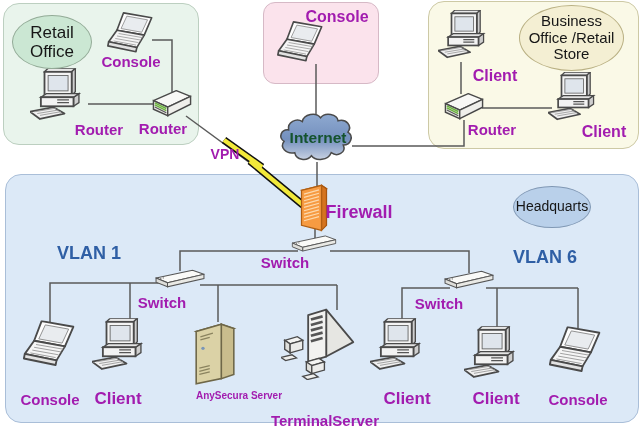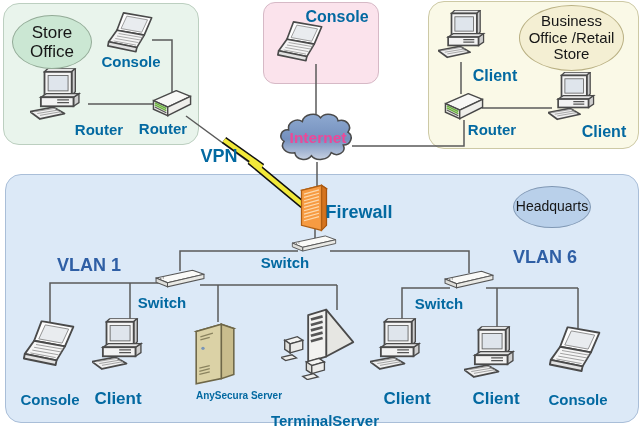--- a/index.html
+++ b/index.html
@@ -3,21 +3,21 @@
 <meta charset="utf-8">
 <style>
   html,body{margin:0;padding:0;background:#fff;}
   .canvas{position:relative;width:640px;height:426px;background:#ffffff;
           font-family:"Liberation Sans",sans-serif;overflow:hidden;}
   .region{position:absolute;border-radius:16px;z-index:1;}
   .ellipse{position:absolute;border-radius:50%;display:flex;align-items:center;
            justify-content:center;text-align:center;z-index:4;color:#161616;line-height:1.12;}
   .wires{position:absolute;left:0;top:0;z-index:2;}
   .ic{position:absolute;z-index:3;}
-  .lbl{position:absolute;transform:translateX(-50%);white-space:nowrap;color:#0369a1;z-index:4;}
+  .lbl{position:absolute;transform:translateX(-50%);white-space:nowrap;color:#a21caf;z-index:4;}
   .b{font-weight:700;}
   .vlan{color:#2f5fa5;font-weight:700;font-size:18px;}
   .hidden-defs{position:absolute;width:0;height:0;overflow:hidden;}
 </style>
 </head>
 <body>
 
 <svg class="hidden-defs" aria-hidden="true">
   <defs>
     <linearGradient id="cg" x1="0" y1="0" x2="0" y2="1">
@@ -100,21 +100,21 @@
 </svg>
 
 <div class="canvas">
 
   <div class="region" style="left:3px;top:3px;width:194px;height:140px;background:#e9f4ec;border:1px solid #bccfc0;"></div>
   <div class="region" style="left:263px;top:2px;width:114px;height:80px;background:#fbe3ec;border:1px solid #d6b9c6;border-radius:12px;"></div>
   <div class="region" style="left:428px;top:1px;width:209px;height:146px;background:#faf9e7;border:1px solid #cdc9a5;"></div>
   <div class="region" style="left:5px;top:174px;width:632px;height:247px;background:#dce9f7;border:1px solid #a9bed8;"></div>
 
   <div class="ellipse" style="left:12px;top:15px;width:78px;height:52px;background:#cbe7d3;border:1px solid #93ab97;font-size:17px;">
-    <span>Store Office</span>
+    <span>Retail Office</span>
   </div>
   <div class="ellipse" style="left:519px;top:5px;width:103px;height:64px;background:#f4efd3;border:1px solid #b9b083;font-size:15px;">
     <span>Business Office /Retail Store</span>
   </div>
   <div class="ellipse" style="left:513px;top:186px;width:76px;height:40px;background:#b9d0ea;border:1px solid #8098b4;font-size:14px;">
     <span>Headquarts</span>
   </div>
 
   <svg class="wires" width="640" height="426" viewBox="0 0 640 426">
     <g stroke="#5a5a5a" stroke-width="1.5" fill="none">
@@ -159,23 +159,23 @@
   <div class="lbl b" style="left:163px;top:120px;font-size:15px;">Router</div>
 
   <div class="lbl b" style="left:337px;top:8px;font-size:16px;">Console</div>
   <svg class="ic" style="left:276px;top:21px;width:50px;height:43px;" viewBox="0 0 60 52">
       <use href="#sym-laptop"></use>
     </svg>
 
   <svg class="ic" style="left:278px;top:110px;width:76px;height:55px;" viewBox="0 0 100 72">
       <use href="#sym-cloud"></use>
     </svg>
-  <div class="lbl" style="left:318px;top:129px;font-size:15.5px;font-weight:600;color:#ec4899;">Internet</div>
-
-  <div class="lbl b" style="left:219px;top:146px;font-size:18px;">VPN</div>
+  <div class="lbl" style="left:318px;top:129px;font-size:15.5px;font-weight:600;color:#14532d;">Internet</div>
+
+  <div class="lbl b" style="left:225px;top:146px;font-size:14px;">VPN</div>
 
   <svg class="ic" style="left:438px;top:10px;width:54px;height:49px;" viewBox="0 0 64 58">
       <use href="#sym-desktop"></use>
     </svg>
   <div class="lbl b" style="left:495px;top:67px;font-size:16px;">Client</div>
 
   <svg class="ic" style="left:444px;top:92px;width:40px;height:29px;" viewBox="0 0 56 40">
       <use href="#sym-router"></use>
     </svg>
   <div class="lbl b" style="left:492px;top:121px;font-size:15px;">Router</div>
@@ -188,21 +188,21 @@
   <svg class="ic" style="left:299px;top:182px;width:30px;height:50px;" viewBox="0 0 36 60">
       <use href="#sym-firewall"></use>
     </svg>
   <div class="lbl b" style="left:359px;top:202px;font-size:18px;">Firewall</div>
 
   <svg class="ic" style="left:291px;top:235px;width:46px;height:17px;" viewBox="0 0 96 36">
       <use href="#sym-switch"></use>
     </svg>
   <div class="lbl b" style="left:285px;top:254px;font-size:15px;">Switch</div>
 
-  <div class="lbl vlan" style="left:89px;top:243px;margin-top:12px;">VLAN 1</div>
+  <div class="lbl vlan" style="left:89px;top:243px;">VLAN 1</div>
   <div class="lbl vlan" style="left:545px;top:247px;">VLAN 6</div>
 
   <svg class="ic" style="left:155px;top:269px;width:50px;height:19px;" viewBox="0 0 96 36">
       <use href="#sym-switch"></use>
     </svg>
   <div class="lbl b" style="left:162px;top:294px;font-size:15px;">Switch</div>
 
   <svg class="ic" style="left:444px;top:270px;width:50px;height:19px;" viewBox="0 0 96 36">
       <use href="#sym-switch"></use>
     </svg>

